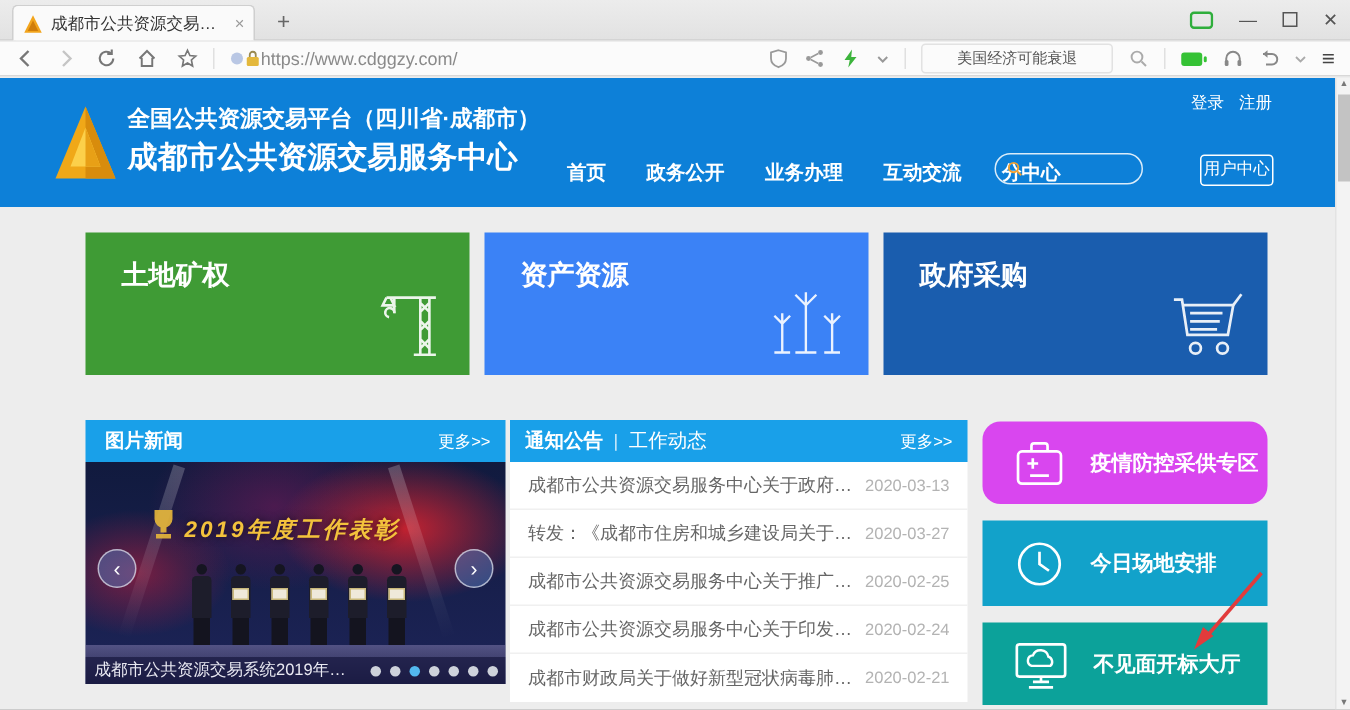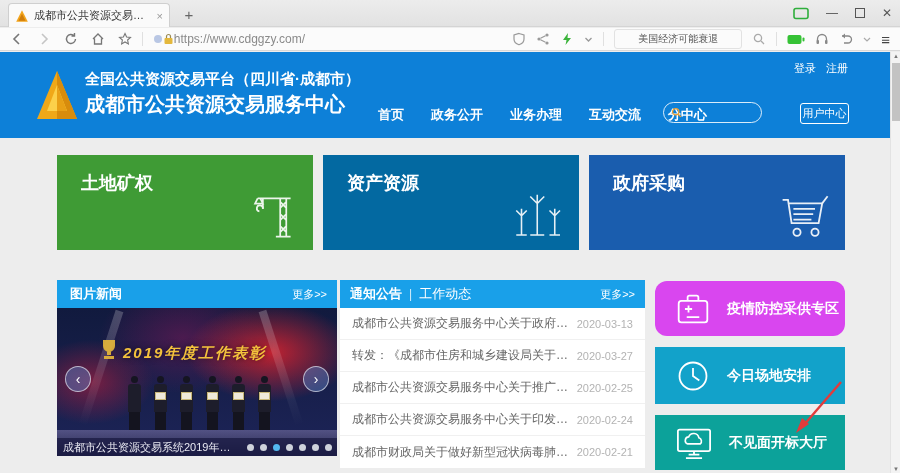--- a/index.html
+++ b/index.html
@@ -235,21 +235,21 @@
 
     <div class="tiles">
       <div class="tile" style="background: rgb(63, 155, 53);">
         <span class="tile-label">土地矿权</span>
         <svg class="tile-icon" width="52" height="56" viewBox="0 0 60 60" fill="none" stroke="#fff" stroke-width="2">
           <path d="M36 12 v44 M43 12 v44 M36 16 l7 7 M43 16 l-7 7 M36 30 l7 7 M43 30 l-7 7 M36 44 l7 7 M43 44 l-7 7 M31 56 h17"></path>
           <path d="M10 12 h38 M10 12 l-3 6 h9 l-3 -6 M16 12 v12"></path>
           <path d="M16 24 a3.5 3.5 0 1 0 -4 3"></path>
         </svg>
       </div>
-      <div class="tile" style="background: #0369a1;">
+      <div class="tile" style="background: #3b82f6;">
         <span class="tile-label">资产资源</span>
         <svg class="tile-icon" width="56" height="56" viewBox="0 0 64 60" fill="none" stroke="#fff" stroke-width="1.8">
           <path d="M30 18 v36 M30 18 l-8 -8 M30 18 l8 -8 M30 18 v-10 M22 54 h16"></path>
           <path d="M12 32 v22 M12 32 l-6 -6 M12 32 l6 -6 M12 32 v-8 M6 54 h12"></path>
           <path d="M50 32 v22 M50 32 l-6 -6 M50 32 l6 -6 M50 32 v-8 M44 54 h12"></path>
         </svg>
       </div>
       <div class="tile" style="background: rgb(26, 93, 174);">
         <span class="tile-label">政府采购</span>
         <svg class="tile-icon" width="54" height="52" viewBox="0 0 60 56" fill="none" stroke="#fff" stroke-width="2">

